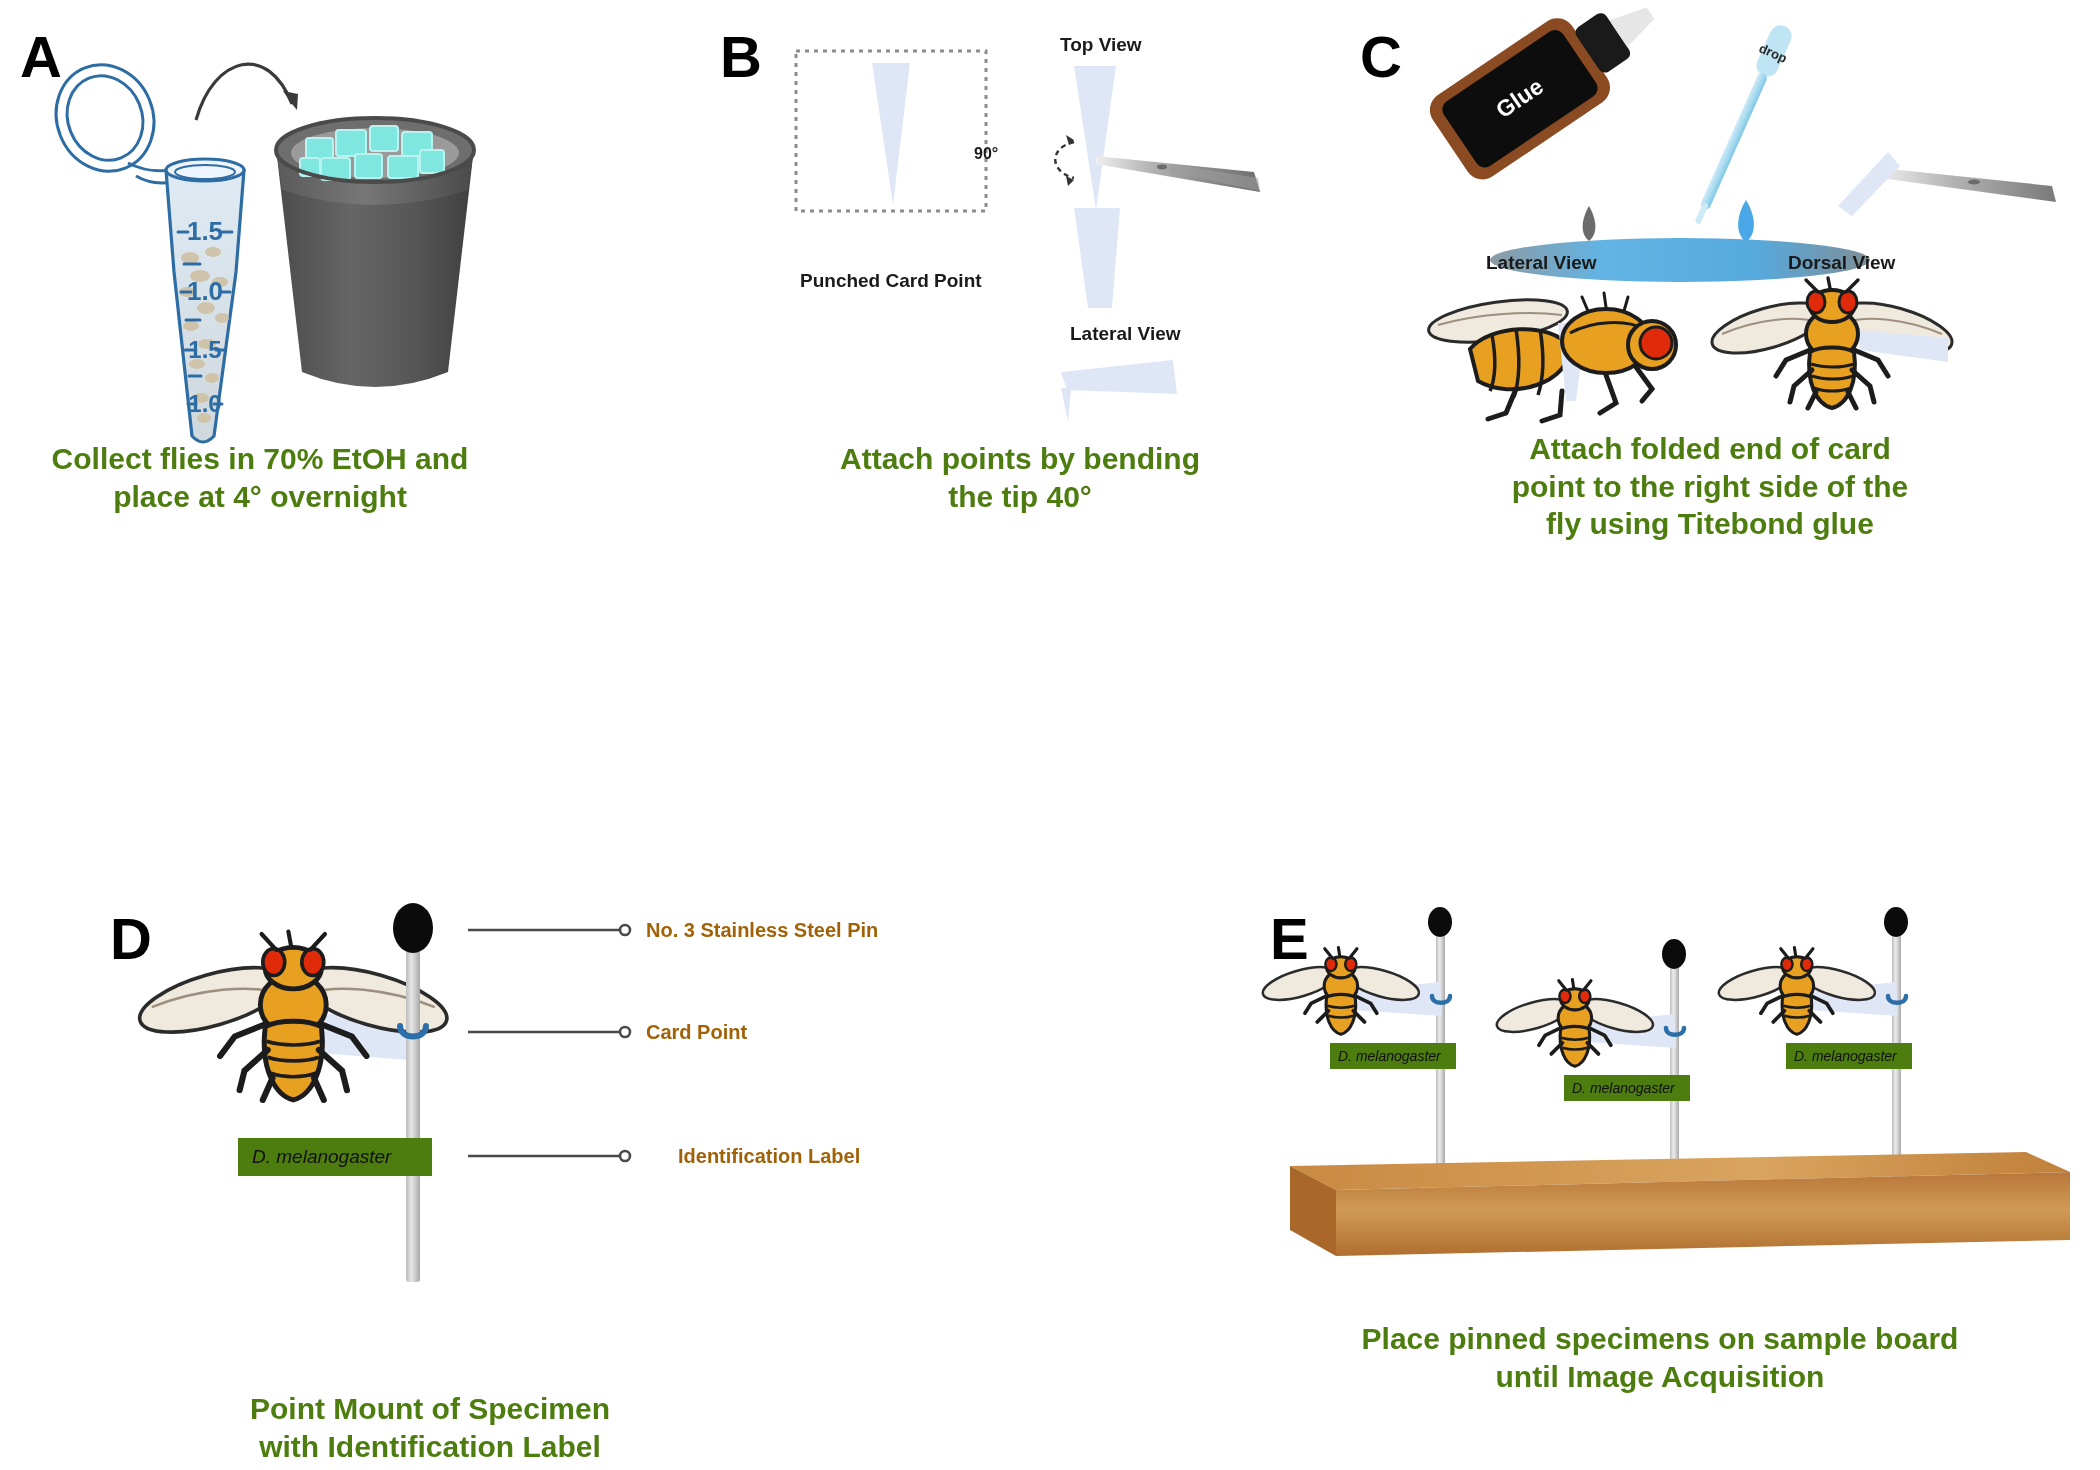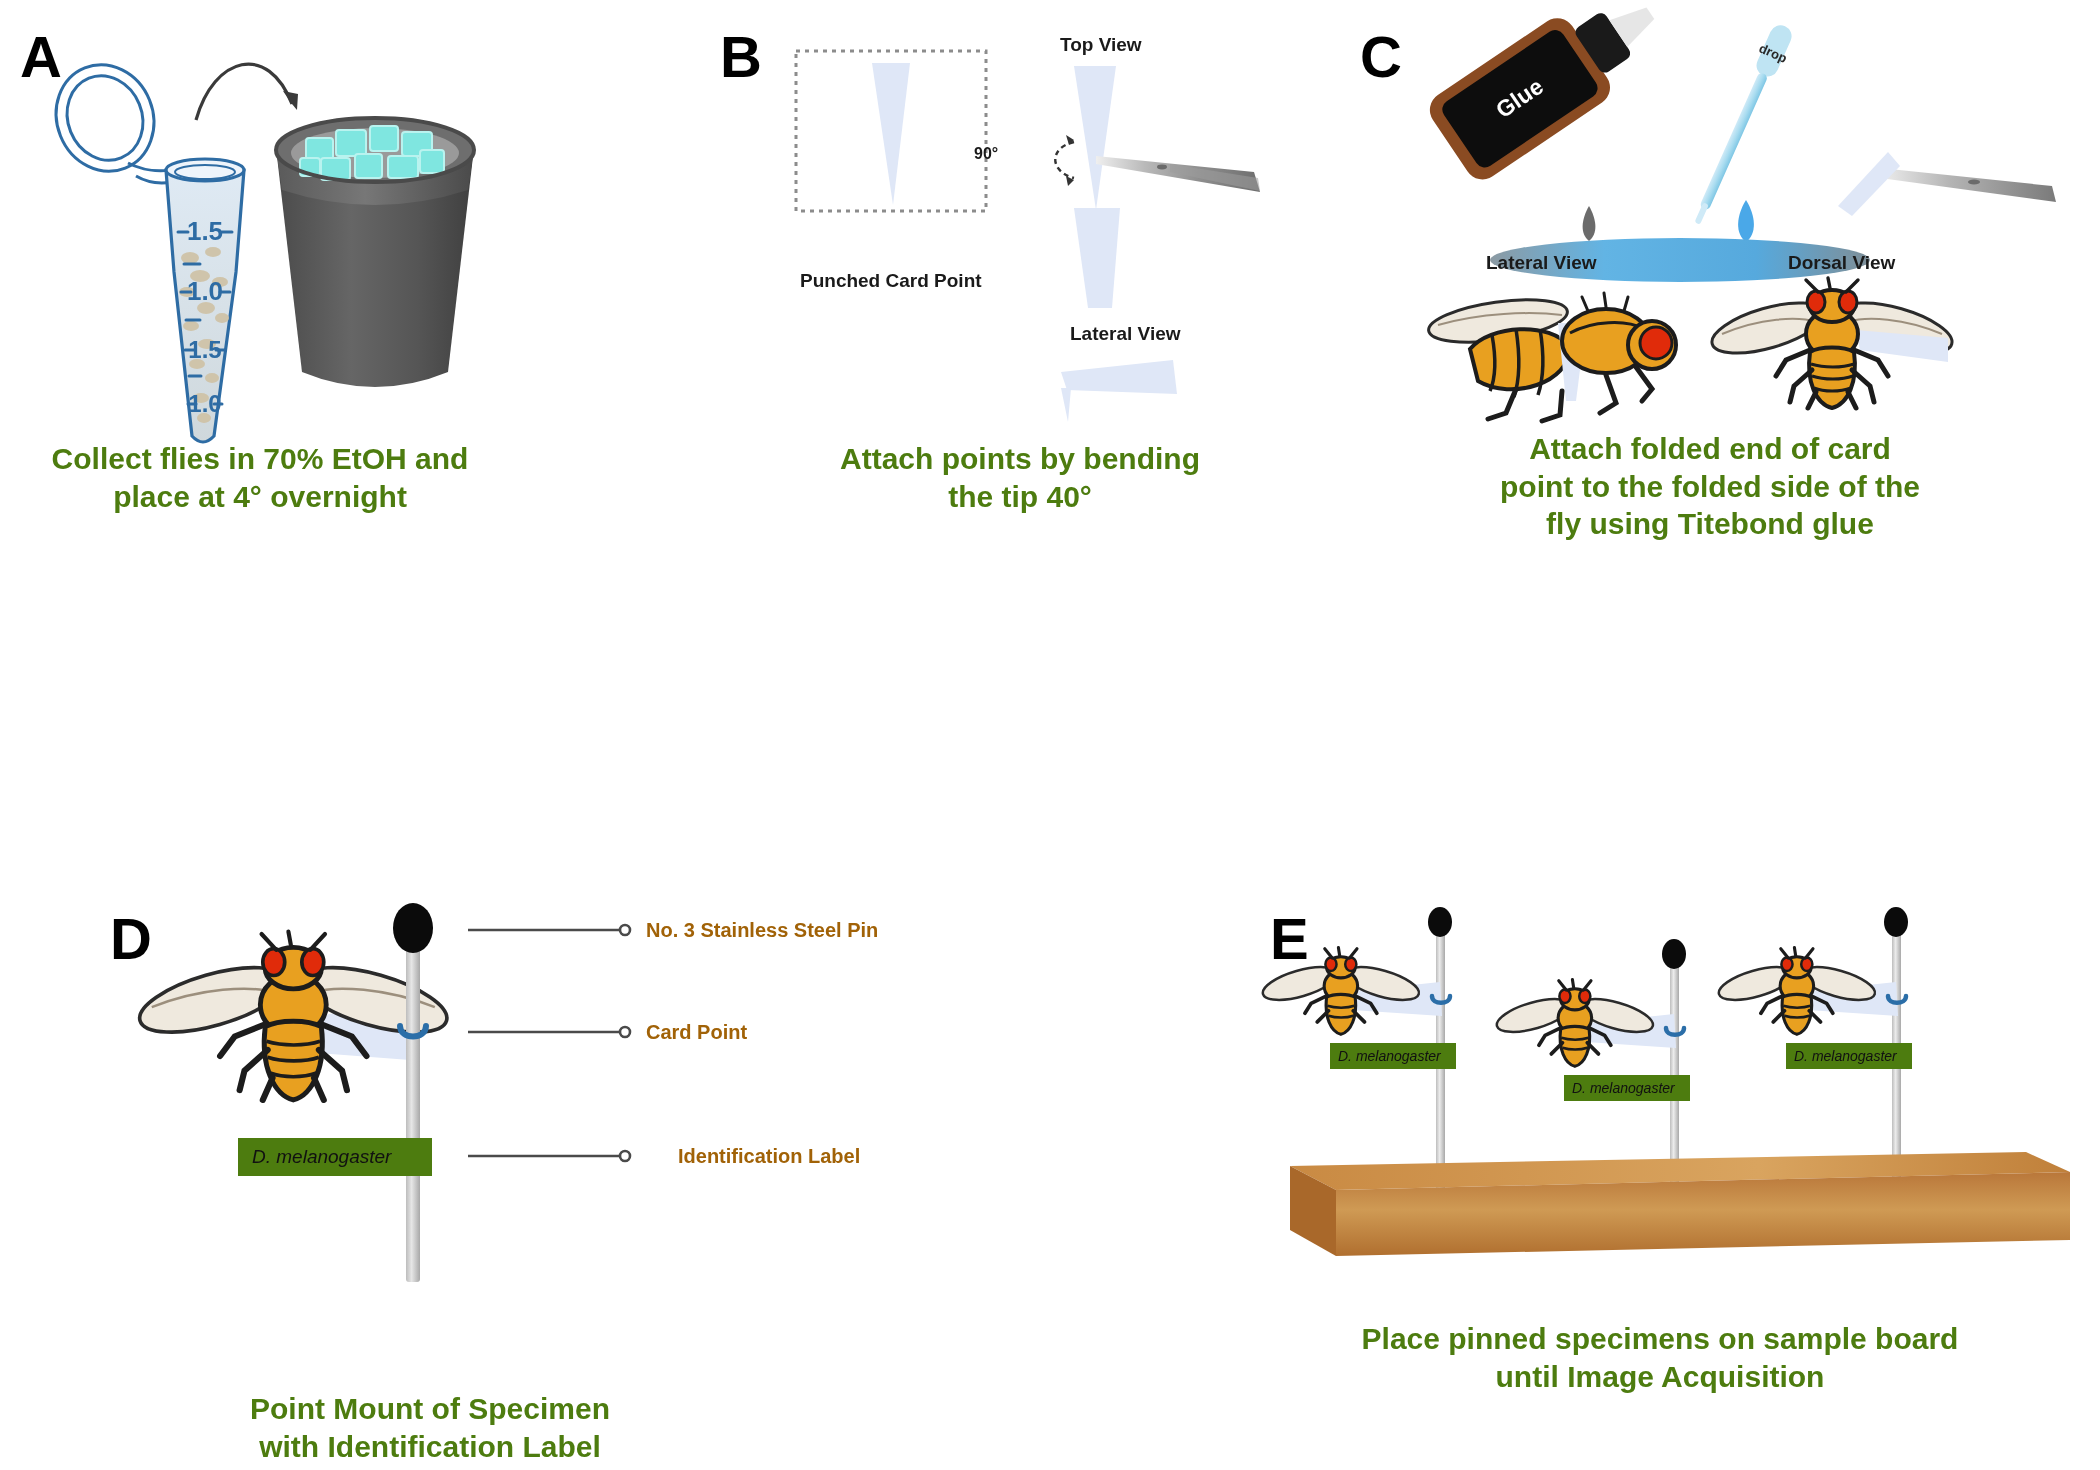--- a/index.html
+++ b/index.html
@@ -311,21 +311,21 @@
 
     <g stroke="#1c1c1c" stroke-width="3.4" stroke-linecap="round">
       <path d="M108 14 L96 2"></path>
         <path d="M120 10 L118 0"></path>
         <path d="M136 14 L148 2"></path>
     </g>
   </svg>
 
   <div class="caption" style="left:40px;top:430px;width:660px;">
     <div>Attach folded end of card</div>
-    <div>point to the folded side of the</div>
+    <div>point to the right side of the</div>
     <div>fly using Titebond glue</div>
   </div>
 </div>
 
 <div class="panel" style="left:90px;top:900px;width:950px;height:560px;">
   <div class="plabel" style="left:20px;top:10px;">D</div>
 
   <svg width="950" height="400" viewBox="0 0 950 400" style="position:absolute;left:0;top:0;">
     <defs>
       <linearGradient id="pinG" x1="0" y1="0" x2="1" y2="0">

